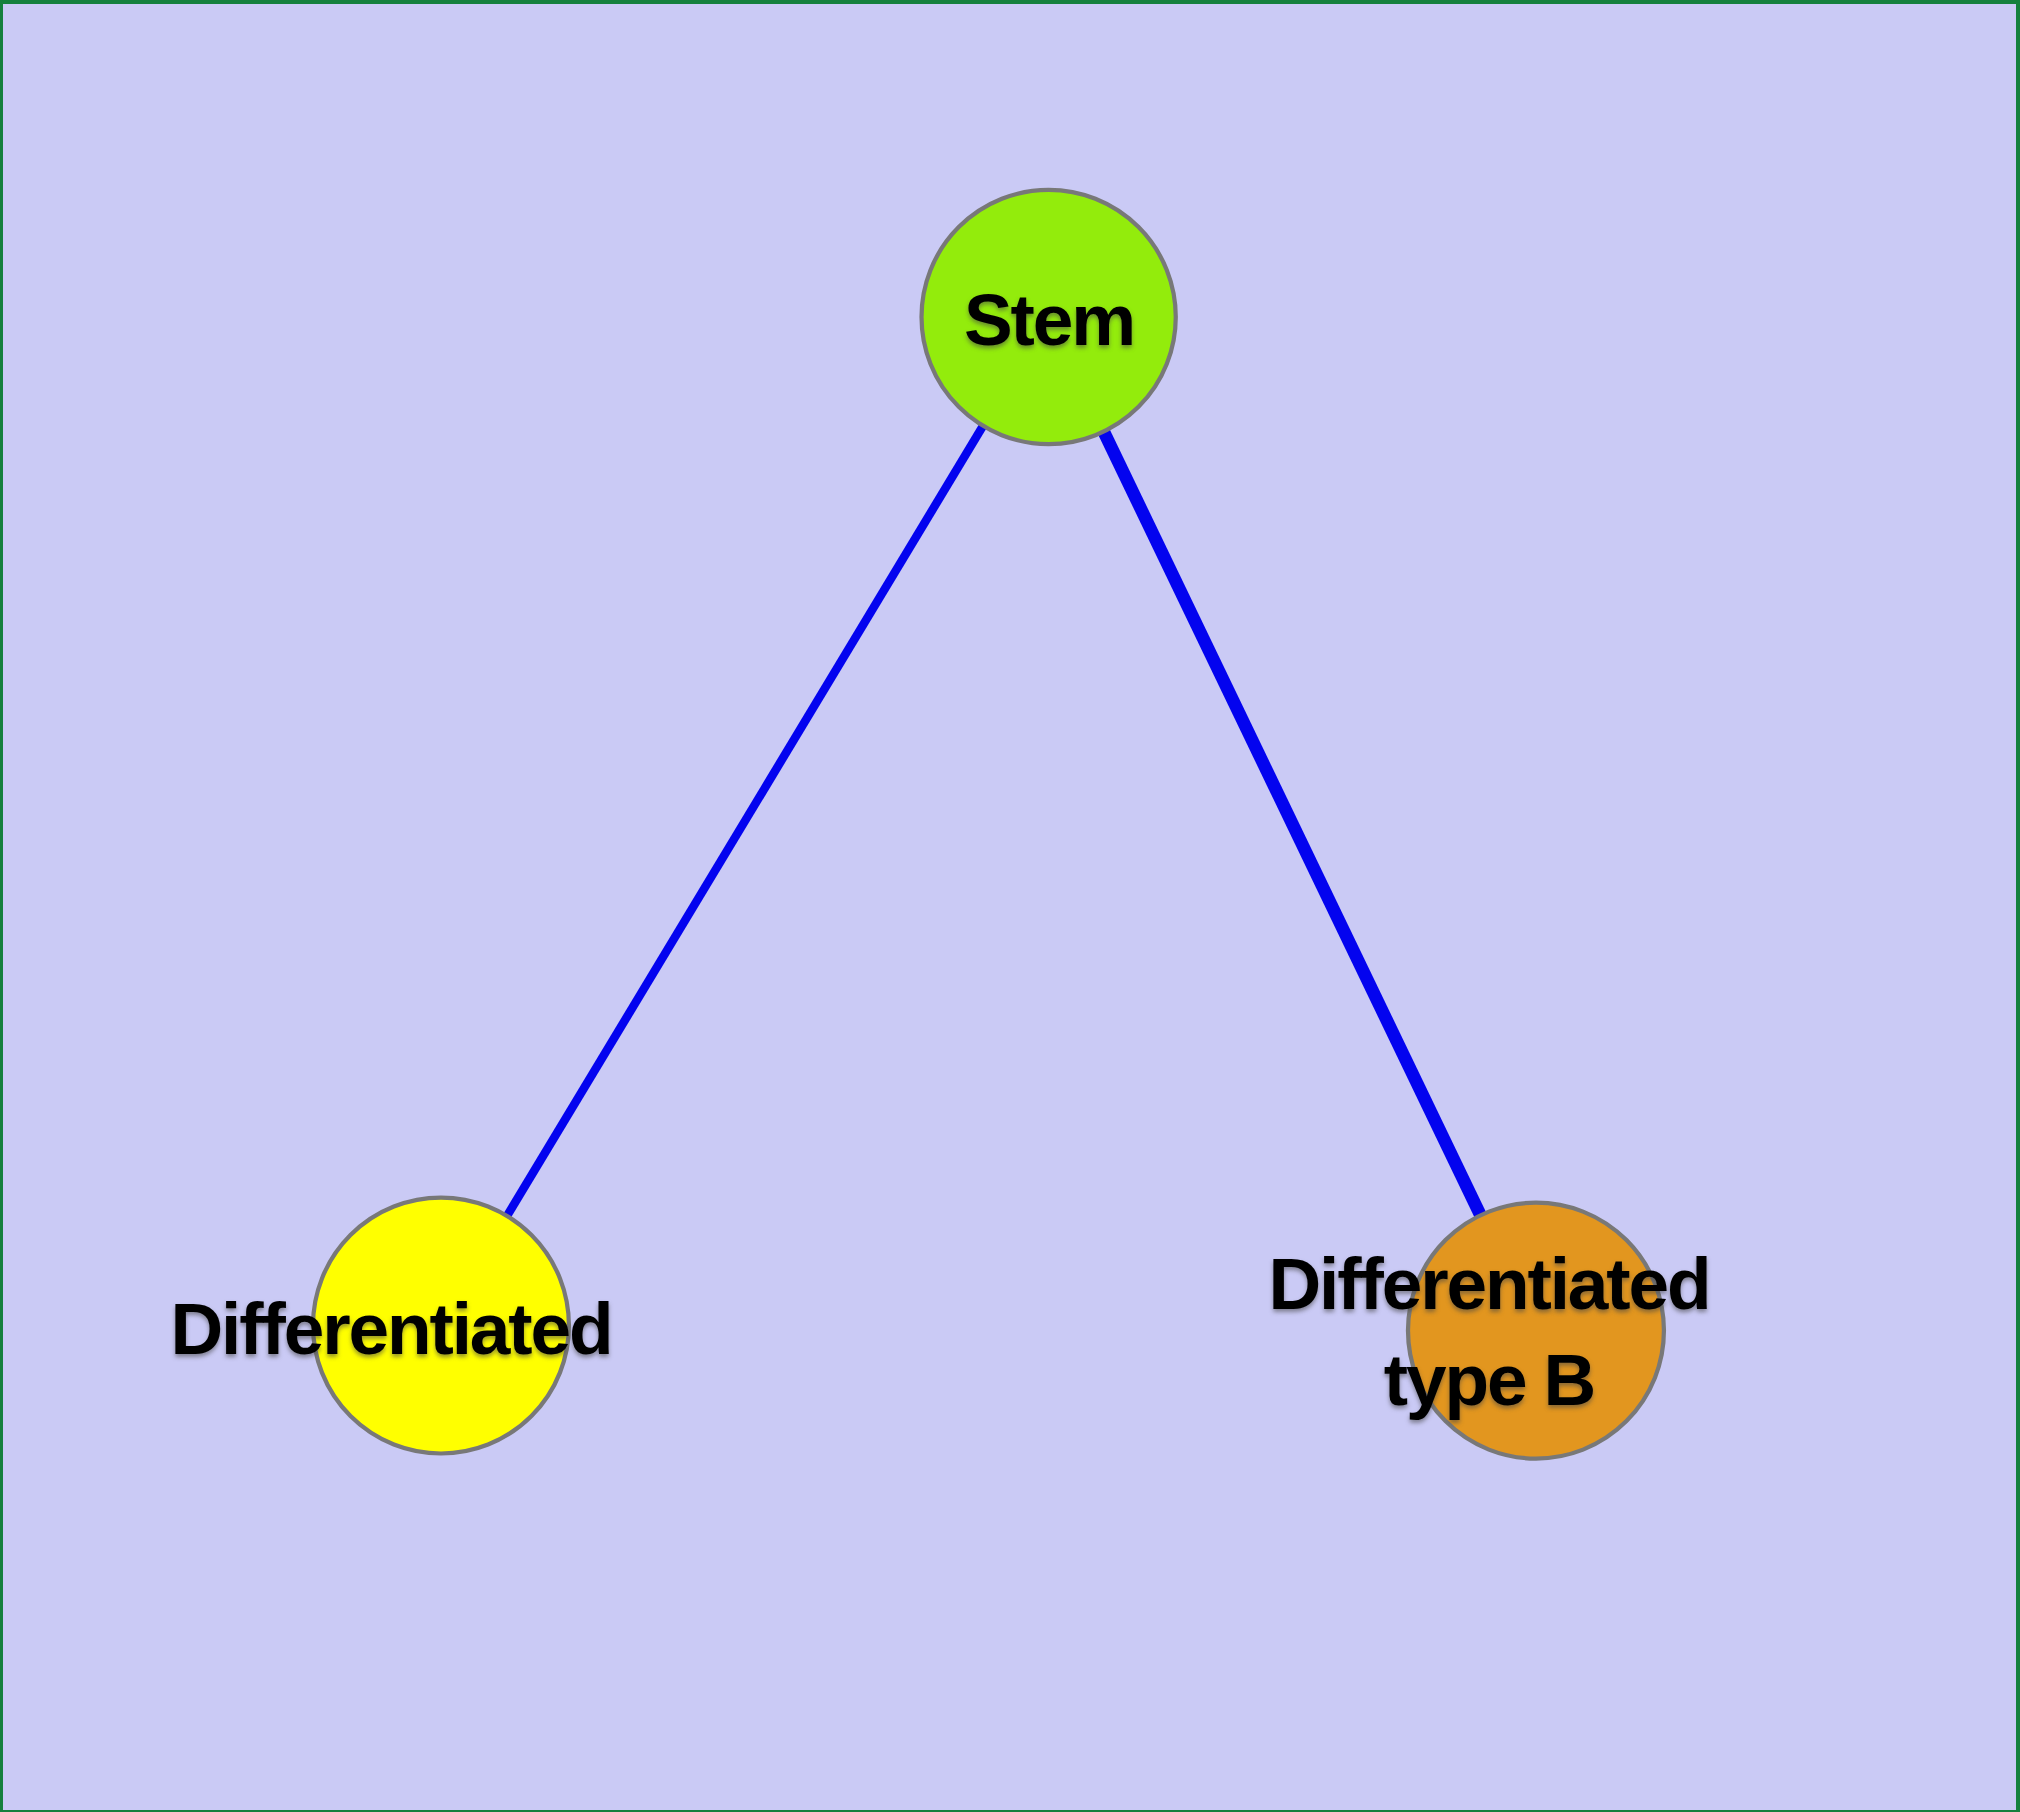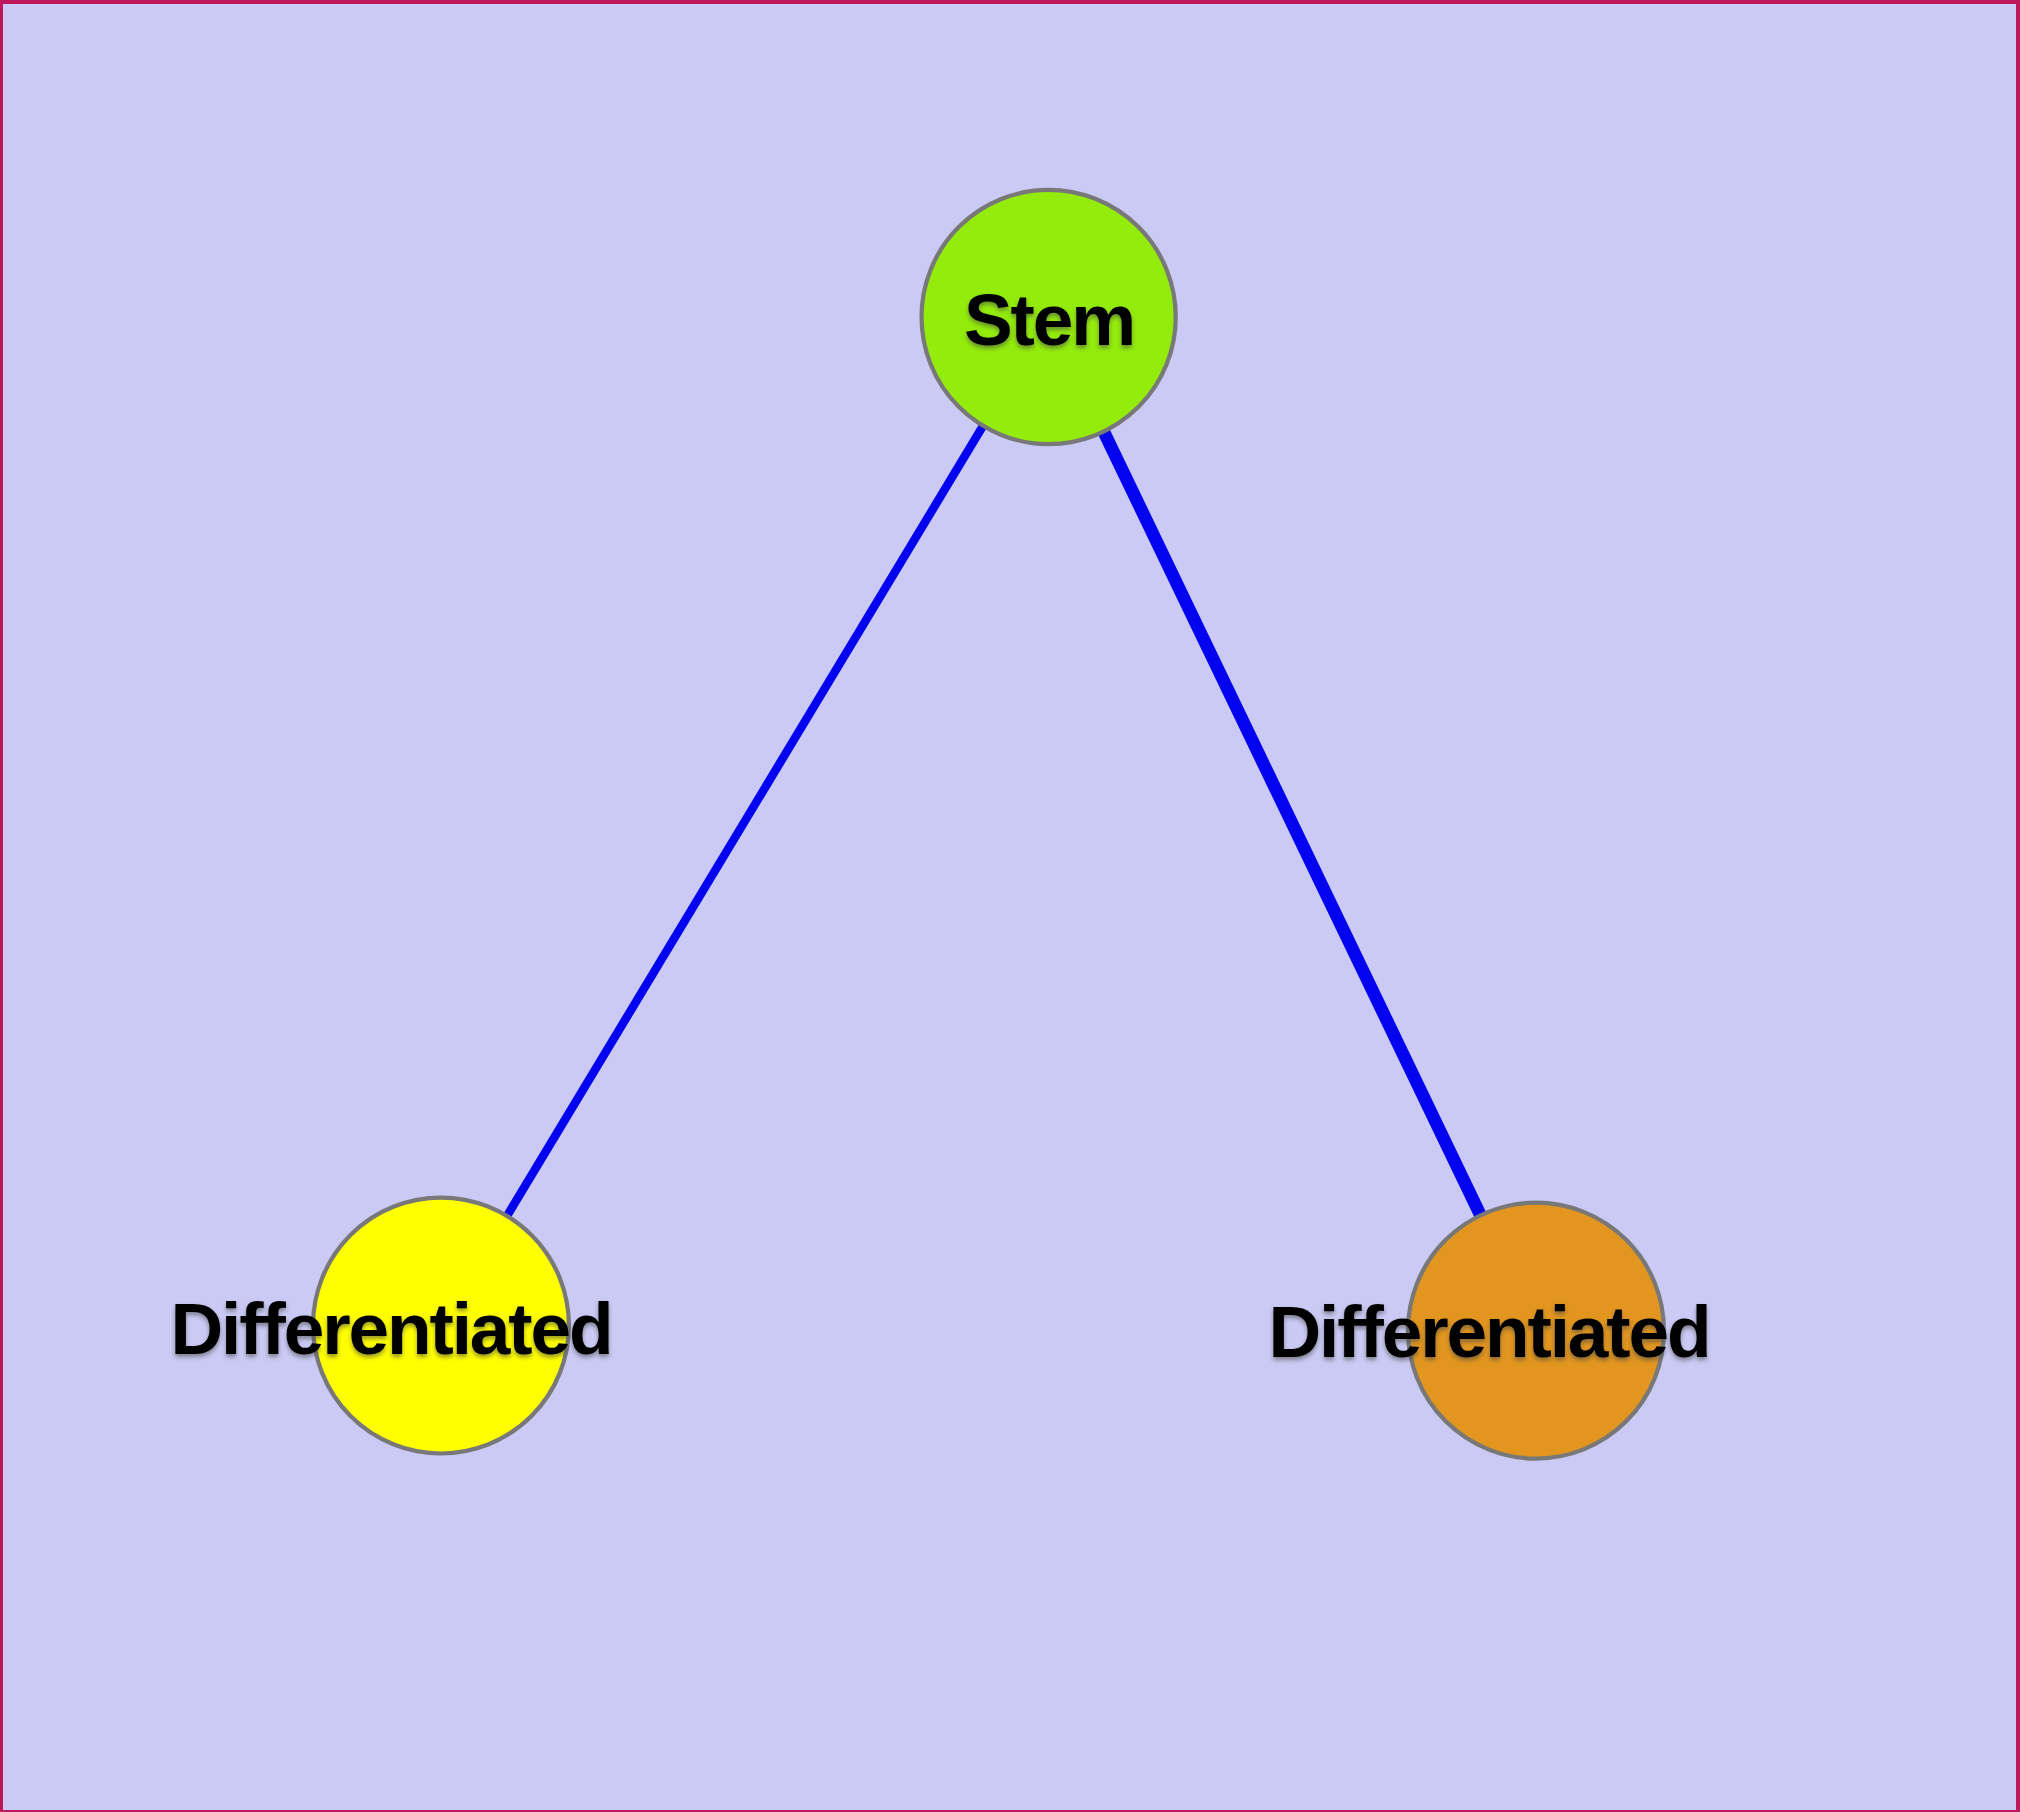--- a/index.html
+++ b/index.html
@@ -8,21 +8,21 @@
     background: #ffffff;
     width: 2021px;
     height: 1812px;
     overflow: hidden;
     font-family: "Liberation Sans", sans-serif;
   }
   .frame {
     position: absolute;
     left: 0; top: 0;
     width: 2021px; height: 1812px;
-    background: #be185d;
+    background: #15803d;
   }
   .canvas {
     position: absolute;
     left: 2.5px; top: 4.2px;
     right: 5.1px; bottom: 2.5px;
     background: #CACAF5;
   }
   svg.graph {
     position: absolute;
     left: 0; top: 0;
@@ -62,15 +62,16 @@
   <div class="node-label" style="left:1049px; top:320px;">
     <span class="line">Stem</span>
   </div>
 
   <div class="node-label" style="left:391px; top:1329px;">
     <span class="line">Differentiated</span>
   </div>
 
   <div class="node-label" style="left:1489px; top:1332px;">
     <span class="line">Differentiated</span>
+    <span class="line">type B</span>
   </div>
 </div>
 
 
 </body></html>

